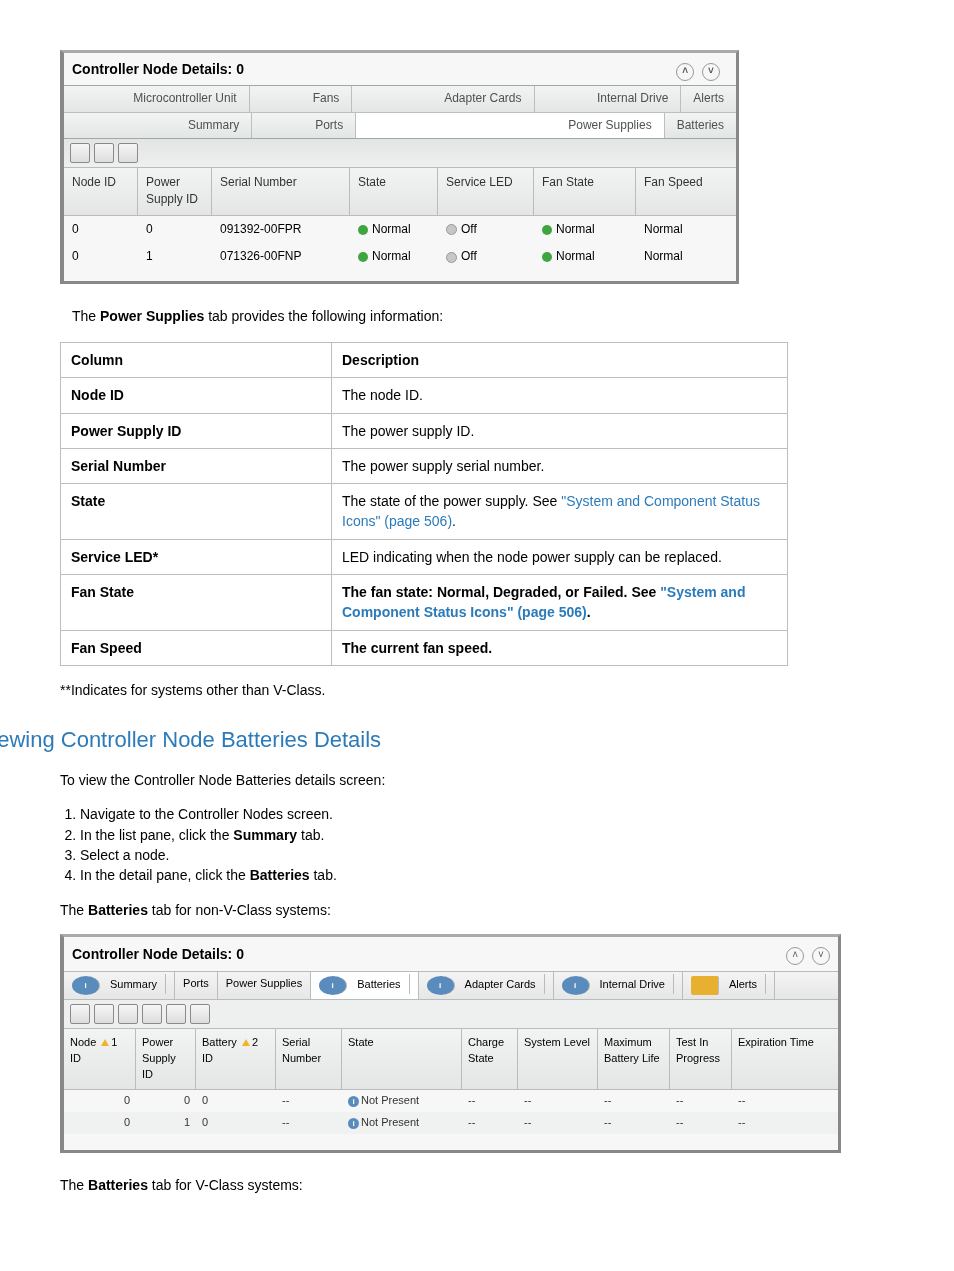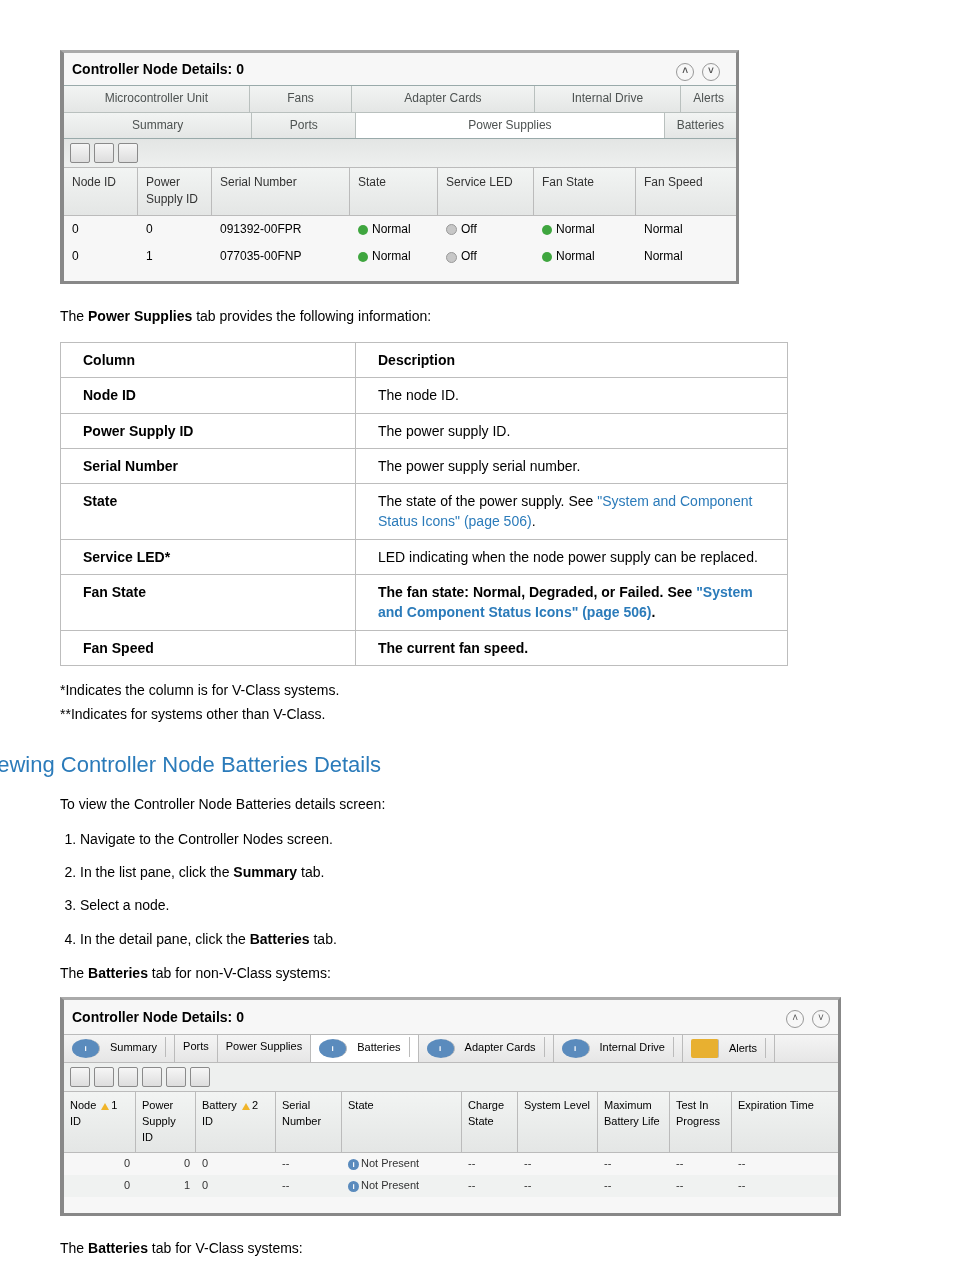--- a/index.html
+++ b/index.html
@@ -2,44 +2,44 @@
 <html><head>
 <meta charset="utf-8">
 <style>
   body{margin:0;background:#fff;font-family:Arial,Helvetica,sans-serif;color:#000;font-size:14px;line-height:1.45}
   .page{width:954px;margin:0 auto;padding:50px 60px 40px 60px;box-sizing:border-box}
   .panel1{border:3px solid #888;border-top-color:#aaa;border-left-width:4px;width:672px;background:#f7f7f7;margin-bottom:22px}
   .panel-title{font-weight:bold;font-size:14px;padding:6px 8px;color:#000}
   .tab-rows{border:1px solid #9aa;border-left:none;border-right:none}
   .tab-row{display:flex;background:linear-gradient(#f2f4f3,#e4e6e5);font-size:12px;color:#4d5251}
   .tab-row + .tab-row{border-top:1px solid #b9c0be}
-  .tab-cell{border-right:1px solid #b9c0be;text-align:center;padding:4px 12px}
+  .tab-cell{border-right:1px solid #b9c0be;text-align:right;padding:4px 12px}
   .tab-cell:last-child{border-right:none}
   .tab-row1 .t1{flex-basis:182px}.tab-row1 .t2{flex-basis:88px}.tab-row1 .t3{flex-basis:178px}.tab-row1 .t4{flex-basis:138px}.tab-row1 .t5{flex:1}
   .tab-row2 .s1{flex-basis:182px}.tab-row2 .s2{flex-basis:88px}.tab-row2 .s3{flex-basis:316px;background:#fff}.tab-row2 .s4{flex:1}
   .toolbar{background:linear-gradient(#e3e5e4,#eef0ef);border-bottom:1px solid #bbb;padding:4px 6px;display:flex;gap:4px}
   .ticon{width:18px;height:18px;border:1px solid #8a8a8a;border-radius:2px;background:linear-gradient(#f6f6f6,#ddd)}
   .ps-head{display:flex;font-size:12px;color:#333;background:linear-gradient(#f2f4f3,#e4e6e5);border-bottom:1px solid #bbb}
   .ps-head div{border-right:1px solid #bbb;padding:6px 8px;box-sizing:border-box}
   .ps-head div:last-child{border-right:none}
   .c1{width:74px}.c2{width:74px}.c3{width:138px}.c4{width:88px}.c5{width:96px}.c6{width:102px}.c7{flex:1}
   .ps-row{display:flex;font-size:12px;padding:3px 0;color:#000}
   .ps-row div{padding:2px 8px;box-sizing:border-box}
   .dot{display:inline-block;width:10px;height:10px;border-radius:50%;margin-right:4px;vertical-align:middle}
   .green{background:#3fa63f}.grey{background:#c7c7c7;border:1px solid #999;width:9px;height:9px}
-  .intro{margin:0 0 16px 0}
+  .intro{margin:0 0 16px 12px}
   .doc-table{width:728px;border-collapse:collapse;margin-bottom:14px}
-  .doc-table th,.doc-table td{border:1px solid #bdbdbd;padding:7px 22px;text-align:left;vertical-align:top;font-size:14px}
+  .doc-table th,.doc-table td{border:1px solid #bdbdbd;padding:7px 10px;text-align:left;vertical-align:top;font-size:14px}
   .doc-table th{background:#fff;font-weight:bold}
   .doc-table td:first-child{width:250px;font-weight:bold}
   a.link{color:#2b7bba;text-decoration:none}
   .note{margin:4px 0}
   h2.sect{color:#2b7bba;font-weight:normal;font-size:22px;margin:24px 0 8px -82px}
   ol.steps{margin:6px 0 10px 20px;padding:0}
-  ol.steps li{margin:13px 0}
+  ol.steps li{margin:0 0}
   .panel2{border:3px solid #888;border-left-width:4px;border-top-color:#aaa;width:774px;background:#f7f7f7;margin-top:4px;margin-bottom:22px}
   .title-row{display:flex;justify-content:space-between;align-items:center;padding:6px 8px}
   .chev{display:inline-block;width:16px;height:16px;border-radius:50%;border:1px solid #999;margin-left:4px;text-align:center;font-size:10px;line-height:14px;color:#555}
   .tabs2{display:flex;font-size:11px;background:linear-gradient(#f4f4f4,#e6e6e6);border-top:1px solid #bbb;border-bottom:1px solid #bbb}
   .tabs2 span{padding:4px 8px;border-right:1px solid #bbb}
   .tabs2 span.sel{background:#fff}
   .tb2{background:#eef0ef;padding:4px 6px;display:flex;gap:4px;border-bottom:1px solid #bbb}
   .bt-head{display:flex;font-size:11px;background:linear-gradient(#f2f4f3,#e4e6e5);border-bottom:1px solid #bbb}
   .bt-head div{border-right:1px solid #bbb;padding:6px 6px;box-sizing:border-box}
   .bt-head div:last-child{border-right:none}
@@ -99,21 +99,21 @@
       <div class="c2">0</div>
       <div class="c3">091392-00FPR</div>
       <div class="c4"><span class="dot green"></span><span>Normal</span></div>
       <div class="c5"><span class="dot grey"></span><span>Off</span></div>
       <div class="c6"><span class="dot green"></span><span>Normal</span></div>
       <div class="c7">Normal</div>
     </div>
     <div class="ps-row">
       <div class="c1">0</div>
       <div class="c2">1</div>
-      <div class="c3">077035-00FNP</div>
+      <div class="c3">071326-00FNP</div>
       <div class="c4"><span class="dot green"></span><span>Normal</span></div>
       <div class="c5"><span class="dot grey"></span><span>Off</span></div>
       <div class="c6"><span class="dot green"></span><span>Normal</span></div>
       <div class="c7">Normal</div>
     </div>
     <div style="height:10px"></div>
   </div>
 
   <p class="intro">The <b>Power Supplies</b> tab provides the following information:</p>
 
@@ -147,21 +147,20 @@
           <td>Fan State</td>
           <td style="font-weight:bold"><span>The fan state: Normal, Degraded, or Failed. See </span><a class="link">"System and Component Status Icons" (page 506)</a><span>.</span></td>
         </tr>
     <tr>
           <td>Fan Speed</td>
           <td style="font-weight:bold">The current fan speed.</td>
         </tr>
   </tbody>
     </table>
 
-  <p class="note">*Indicates the column is for V-Class systems.</p>
   <p class="note">**Indicates for systems other than V-Class.</p>
 
   <h2 class="sect">Viewing Controller Node Batteries Details</h2>
   <p>To view the Controller Node Batteries details screen:</p>
   <ol class="steps">
     <li>Navigate to the Controller Nodes screen.</li>
     <li><span>In the list pane, click the </span><b>Summary</b><span> tab.</span></li>
     <li>Select a node.</li>
     <li><span>In the detail pane, click the </span><b>Batteries</b><span> tab.</span></li>
   </ol>

